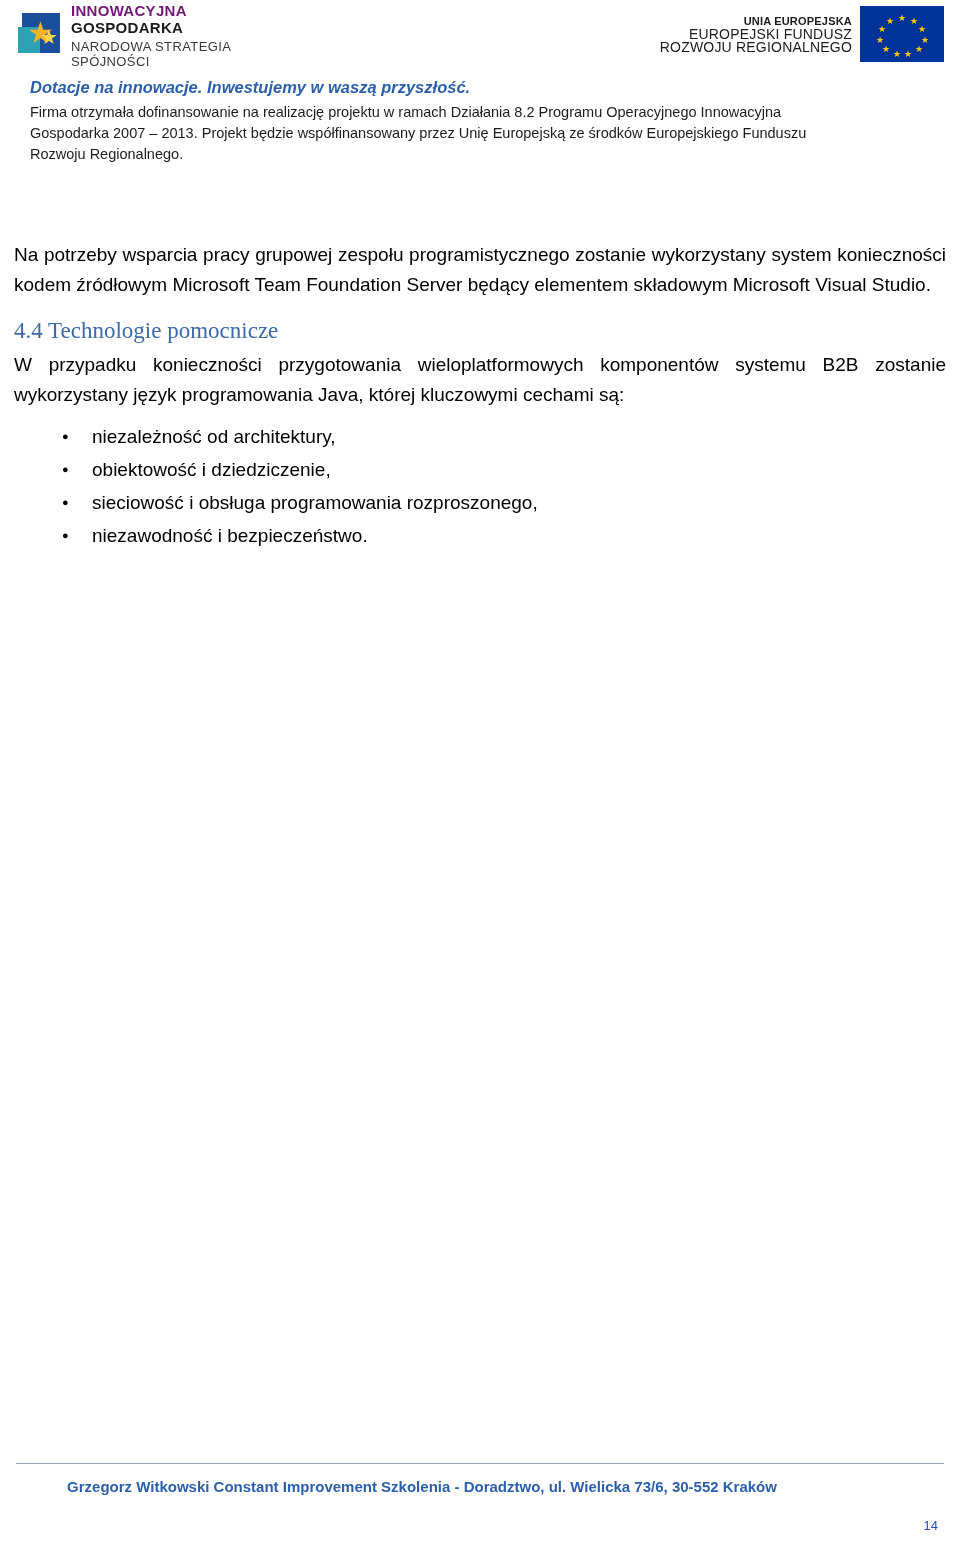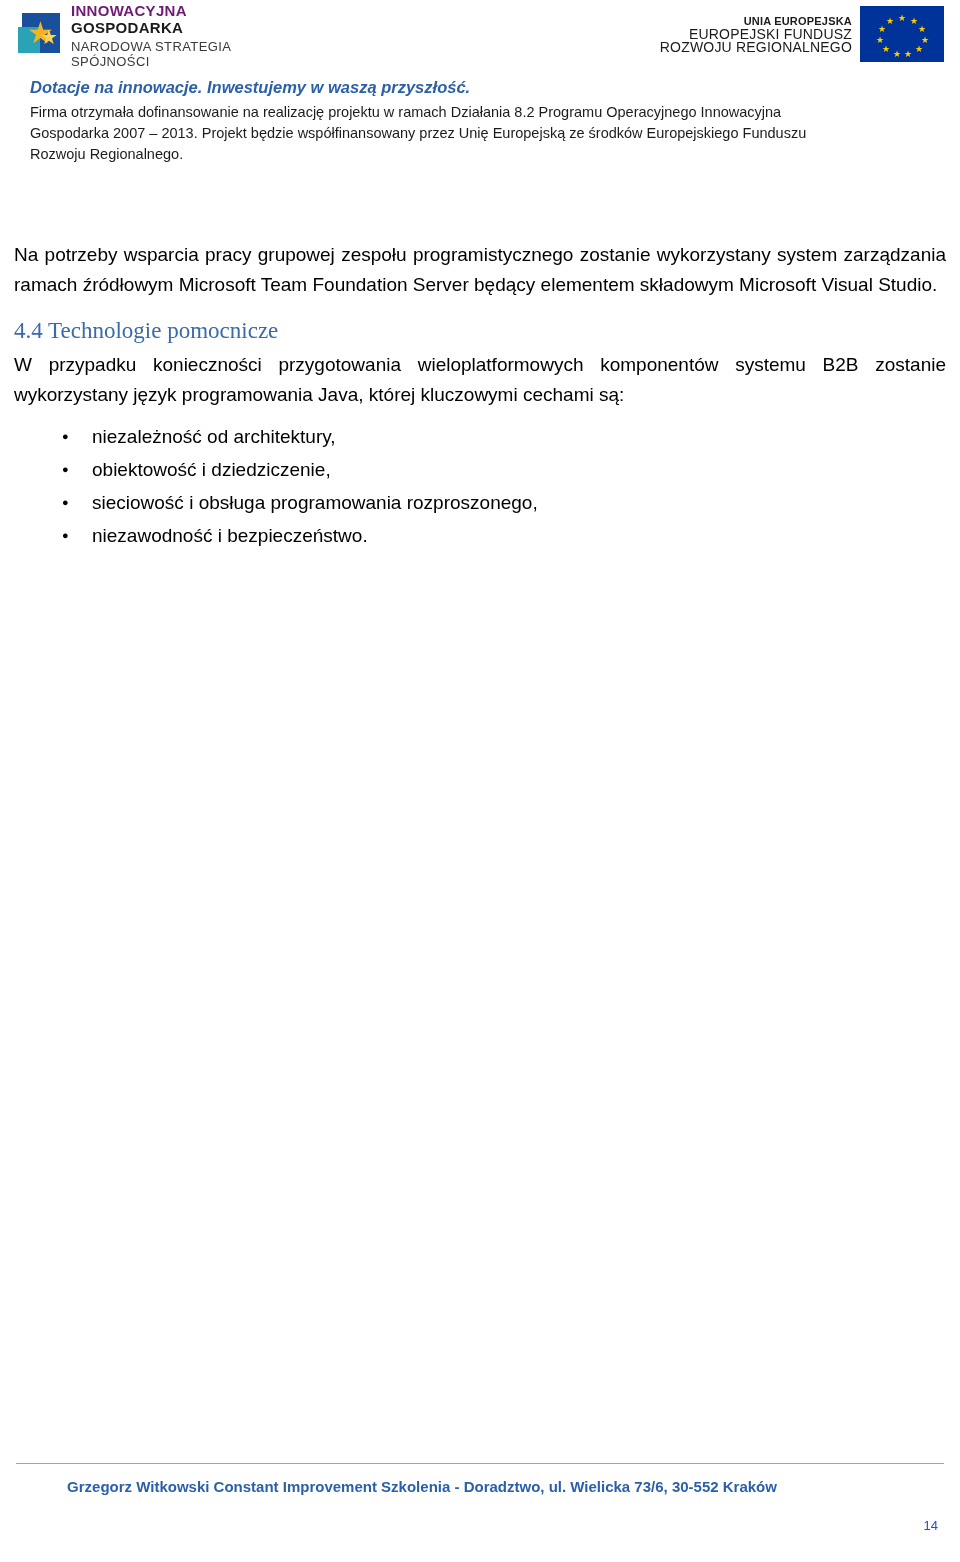--- a/index.html
+++ b/index.html
@@ -269,21 +269,21 @@
 
 <div class="banner">
   <div class="tagline">Dotacje na innowacje. Inwestujemy w waszą przyszłość.</div>
   <div class="desc">Firma otrzymała dofinansowanie na realizację projektu w ramach Działania 8.2 Programu Operacyjnego Innowacyjna</div>
   <div class="desc">Gospodarka 2007 – 2013. Projekt będzie współfinansowany przez Unię Europejską ze środków Europejskiego Funduszu</div>
   <div class="desc">Rozwoju Regionalnego.</div>
 </div>
 
 <div class="content">
 
-  <p class="para">Na potrzeby wsparcia pracy grupowej zespołu programistycznego zostanie wykorzystany system zarządzania ramach źródłowym Microsoft Team Foundation Server będący elementem składowym Microsoft Visual Studio.</p>
+  <p class="para">Na potrzeby wsparcia pracy grupowej zespołu programistycznego zostanie wykorzystany system konieczności kodem źródłowym Microsoft Team Foundation Server będący elementem składowym Microsoft Visual Studio.</p>
 
   <h2 class="heading">4.4  Technologie pomocnicze</h2>
 
   <p class="para">W przypadku konieczności przygotowania wieloplatformowych komponentów systemu B2B zostanie wykorzystany język programowania Java, której kluczowymi cechami są:</p>
 
   <ul class="bullets">
     <li>niezależność od architektury,</li>
     <li>obiektowość i dziedziczenie,</li>
     <li>sieciowość i obsługa programowania rozproszonego,</li>
     <li>niezawodność i bezpieczeństwo.</li>

